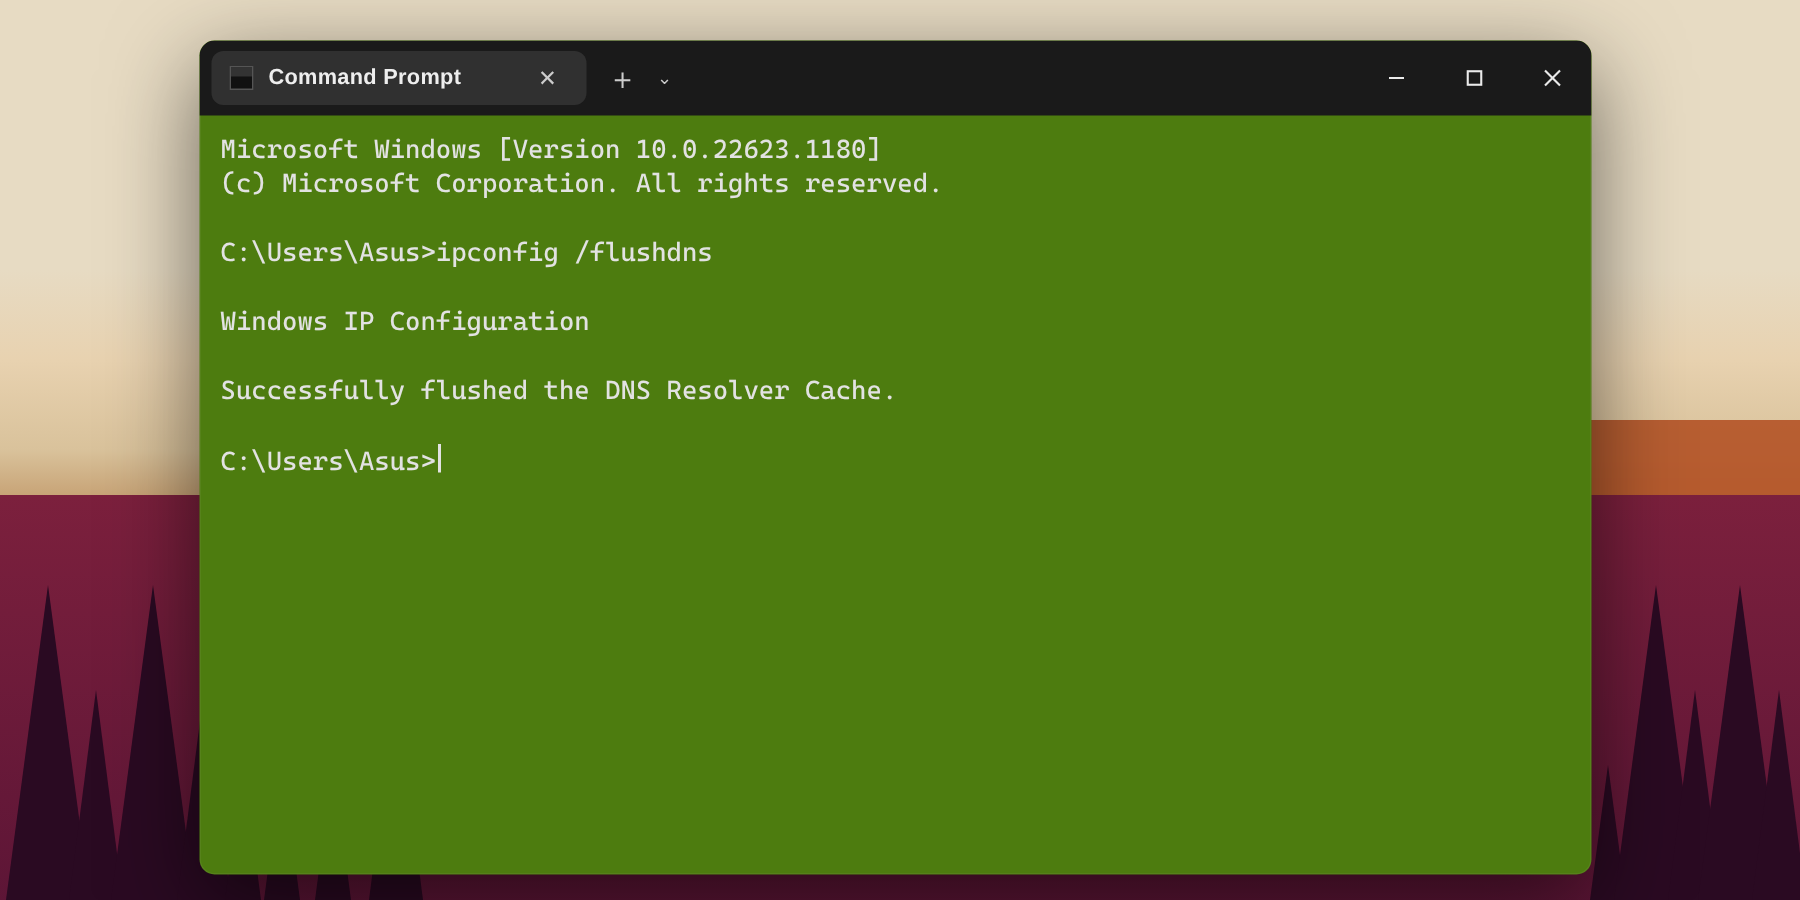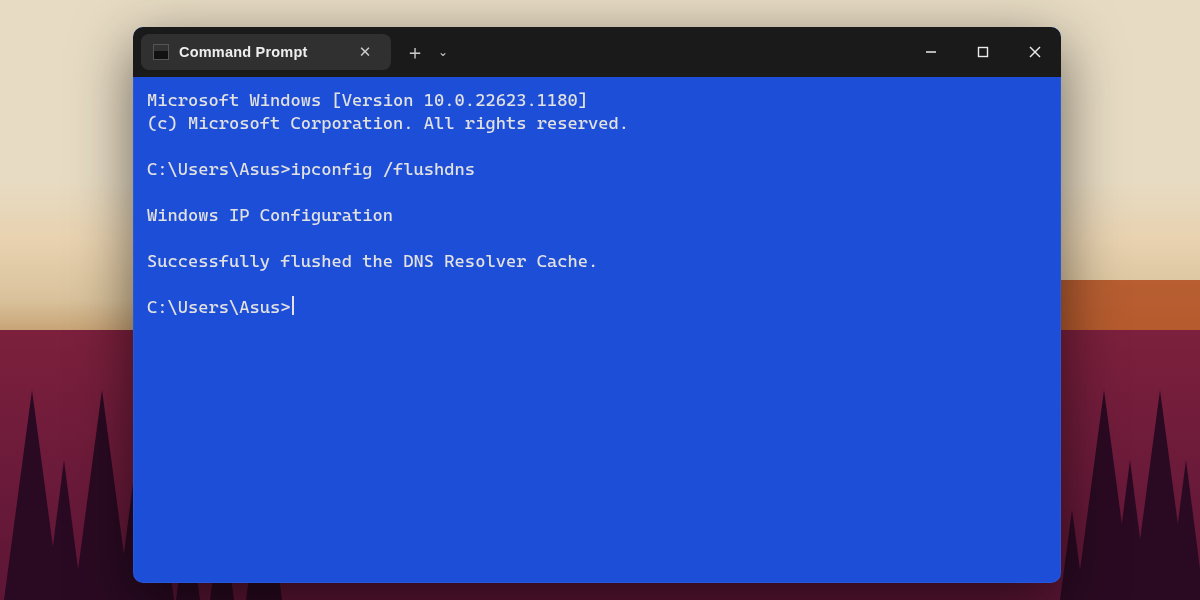--- a/index.html
+++ b/index.html
@@ -36,21 +36,21 @@
       position: absolute; bottom: 0; width: 0; height: 0;
       border-left: 28px solid transparent; border-right: 28px solid transparent;
       border-bottom: 210px solid #2a0a22;
     }
     .tree.sm { border-left-width: 18px; border-right-width: 18px; border-bottom-width: 140px; }
     .tree.xs { border-left-width: 12px; border-right-width: 12px; border-bottom-width: 90px; }
 
     
     .window {
       position: absolute; left: 133px; top: 27px; width: 928px; height: 556px;
-      background: #1d4ed8; border-radius: 10px; overflow: hidden;
+      background: #4d7c0f; border-radius: 10px; overflow: hidden;
       box-shadow: 0 18px 60px rgba(0,0,0,.55), 0 0 0 1px rgba(255,255,255,.05) inset;
       display: flex; flex-direction: column;
     }
     .titlebar {
       height: 50px; background: #1a1a1a; display: flex; align-items: center;
       border-top-left-radius: 10px; border-top-right-radius: 10px;
       padding-left: 8px;
     }
     .tab {
       display: flex; align-items: center; gap: 10px;

